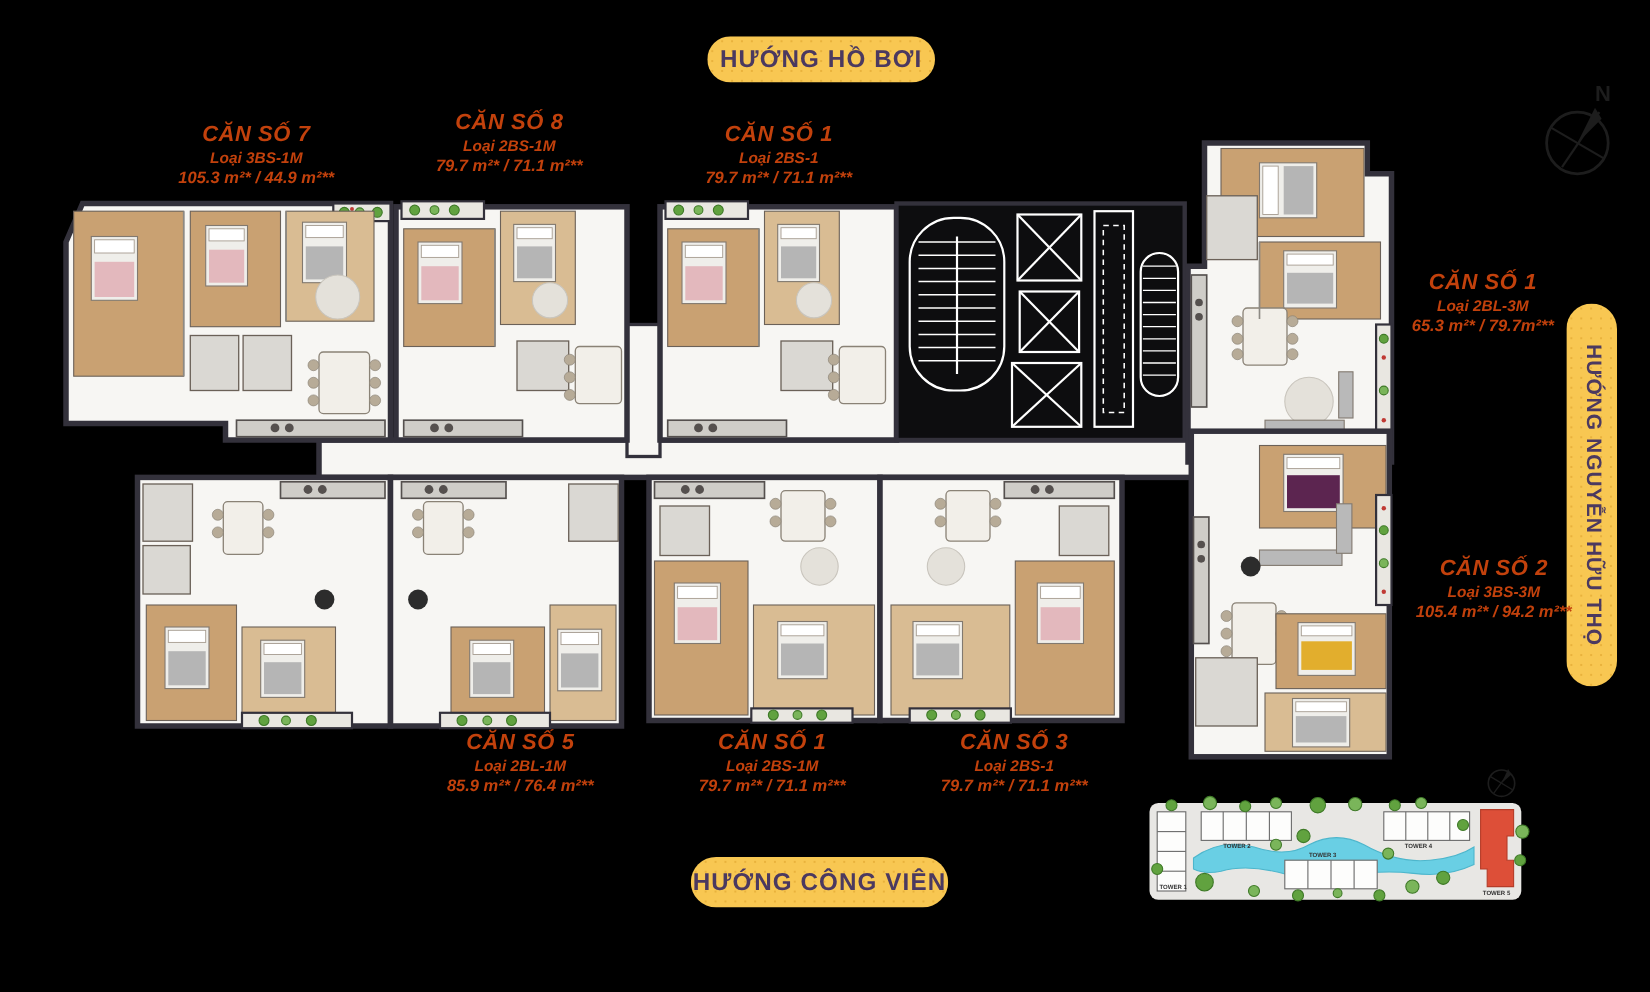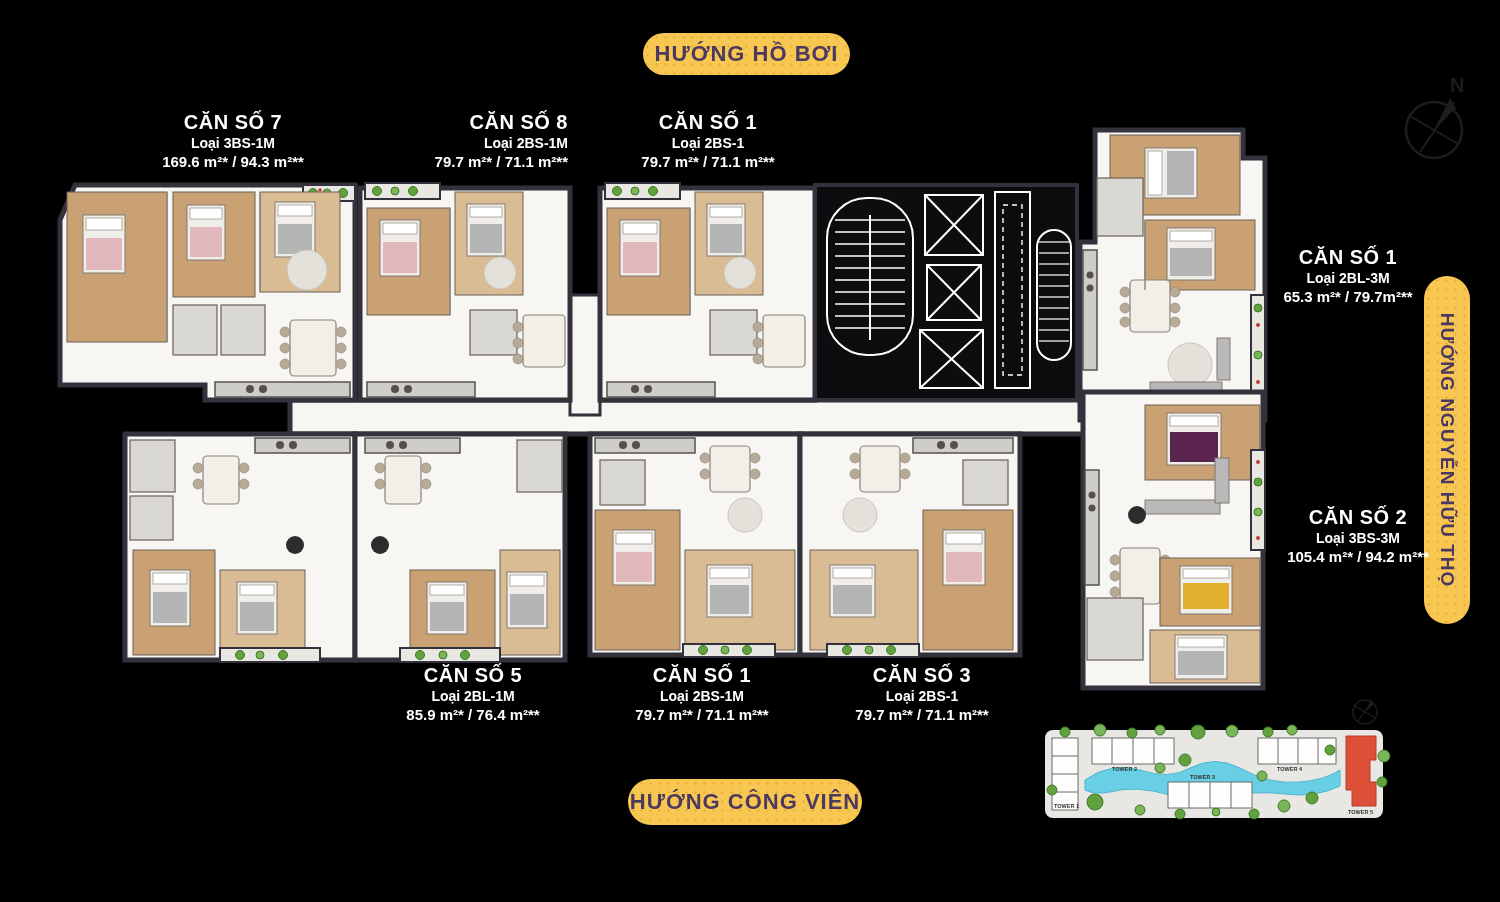--- a/index.html
+++ b/index.html
@@ -12,26 +12,26 @@
          background-image:radial-gradient(#e9b23c 1.2px, transparent 1.3px);
          background-size:9px 9px;
          border-radius:30px;display:flex;align-items:center;justify-content:center;
          color:#4B3960;font-weight:bold;letter-spacing:1px;}
   .badge-top{left:643px;top:33px;width:207px;height:42px;font-size:22px;}
   .badge-bottom{left:628px;top:779px;width:234px;height:46px;font-size:22px;}
   .badge-right{left:1424px;top:276px;width:46px;height:348px;border-radius:24px;}
   .badge-right span{transform:rotate(90deg);white-space:nowrap;font-size:19px;}
 
   
-  .ulabel{position:absolute;width:210px;text-align:center;color:#ffffff;line-height:1.25;}
+  .ulabel{position:absolute;width:210px;text-align:center;color:#c2410c;line-height:1.25;font-style:italic;}
   .ulabel .nm{font-size:20px;font-weight:bold;letter-spacing:.5px;}
   .ulabel .tp{font-size:14px;font-weight:bold;}
   .ulabel .ar{font-size:15px;font-weight:bold;}
   .lbl-u7{left:128px;top:110px;}
-  .lbl-u8{left:358px;top:110px;text-align:right;}
+  .lbl-u8{left:358px;top:99px;}
   .lbl-u9{left:603px;top:110px;}
   .lbl-u1{left:1243px;top:245px;}
   .lbl-u2{left:1253px;top:505px;}
   .lbl-u6{left:152px;top:663px;}
   .lbl-u5{left:368px;top:663px;}
   .lbl-u4{left:597px;top:663px;}
   .lbl-u3{left:817px;top:663px;}
 
   .abs{position:absolute;}
   svg text{font-family:"Liberation Sans","DejaVu Sans",sans-serif;}
@@ -76,21 +76,21 @@
     <circle cx="36" cy="62" r="28" fill="none" stroke="#1d1d1d" stroke-width="2.5"></circle>
     <line x1="12" y1="48" x2="60" y2="76" stroke="#1d1d1d" stroke-width="2"></line>
     <line x1="22" y1="84" x2="56" y2="34" stroke="#1d1d1d" stroke-width="2"></line>
     <polygon points="36,62 52,30 58,40" fill="#1d1d1d"></polygon>
     <text x="52" y="24" font-size="20" font-weight="bold" fill="#1d1d1d">N</text>
   </svg>
 
   <div class="ulabel lbl-u7">
     <div class="nm">CĂN SỐ 7</div>
     <div class="tp">Loại 3BS-1M</div>
-    <div class="ar">169.6 m²* / 94.3 m²**</div>
+    <div class="ar">105.3 m²* / 44.9 m²**</div>
   </div>
   <div class="ulabel lbl-u8">
     <div class="nm">CĂN SỐ 8</div>
     <div class="tp">Loại 2BS-1M</div>
     <div class="ar">79.7 m²* / 71.1 m²**</div>
   </div>
   <div class="ulabel lbl-u9">
     <div class="nm">CĂN SỐ 1</div>
     <div class="tp">Loại 2BS-1</div>
     <div class="ar">79.7 m²* / 71.1 m²**</div>

